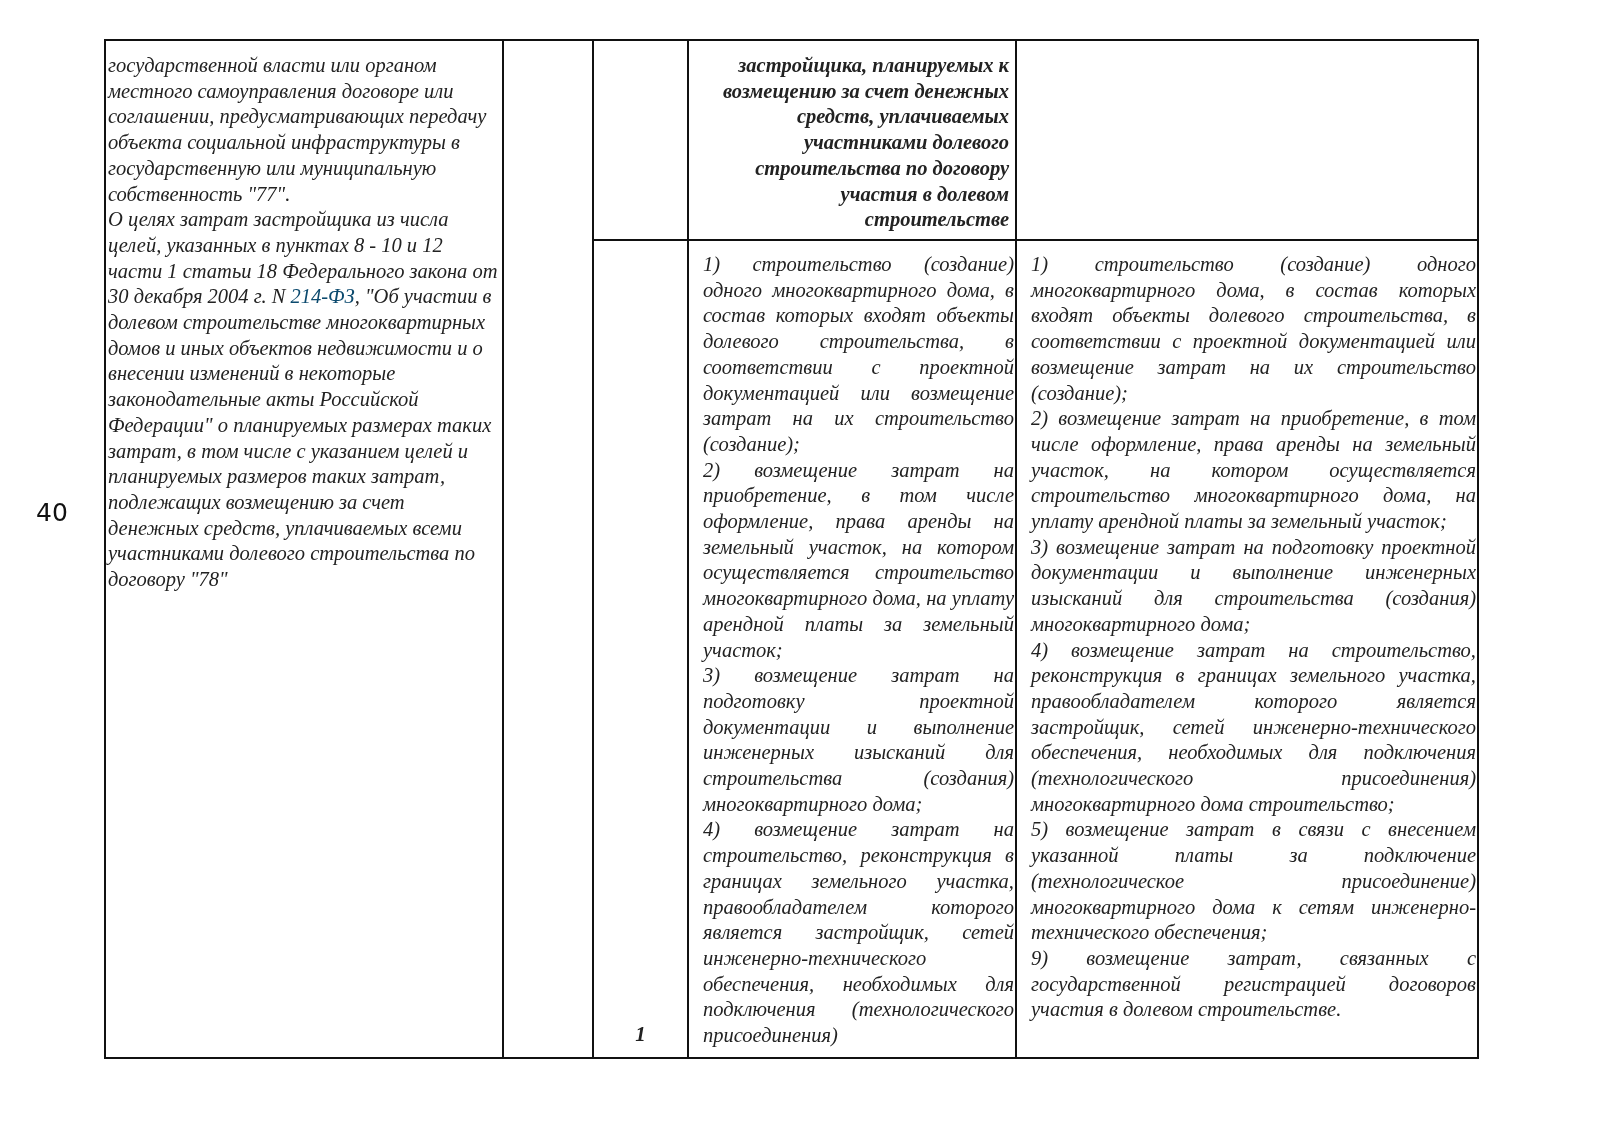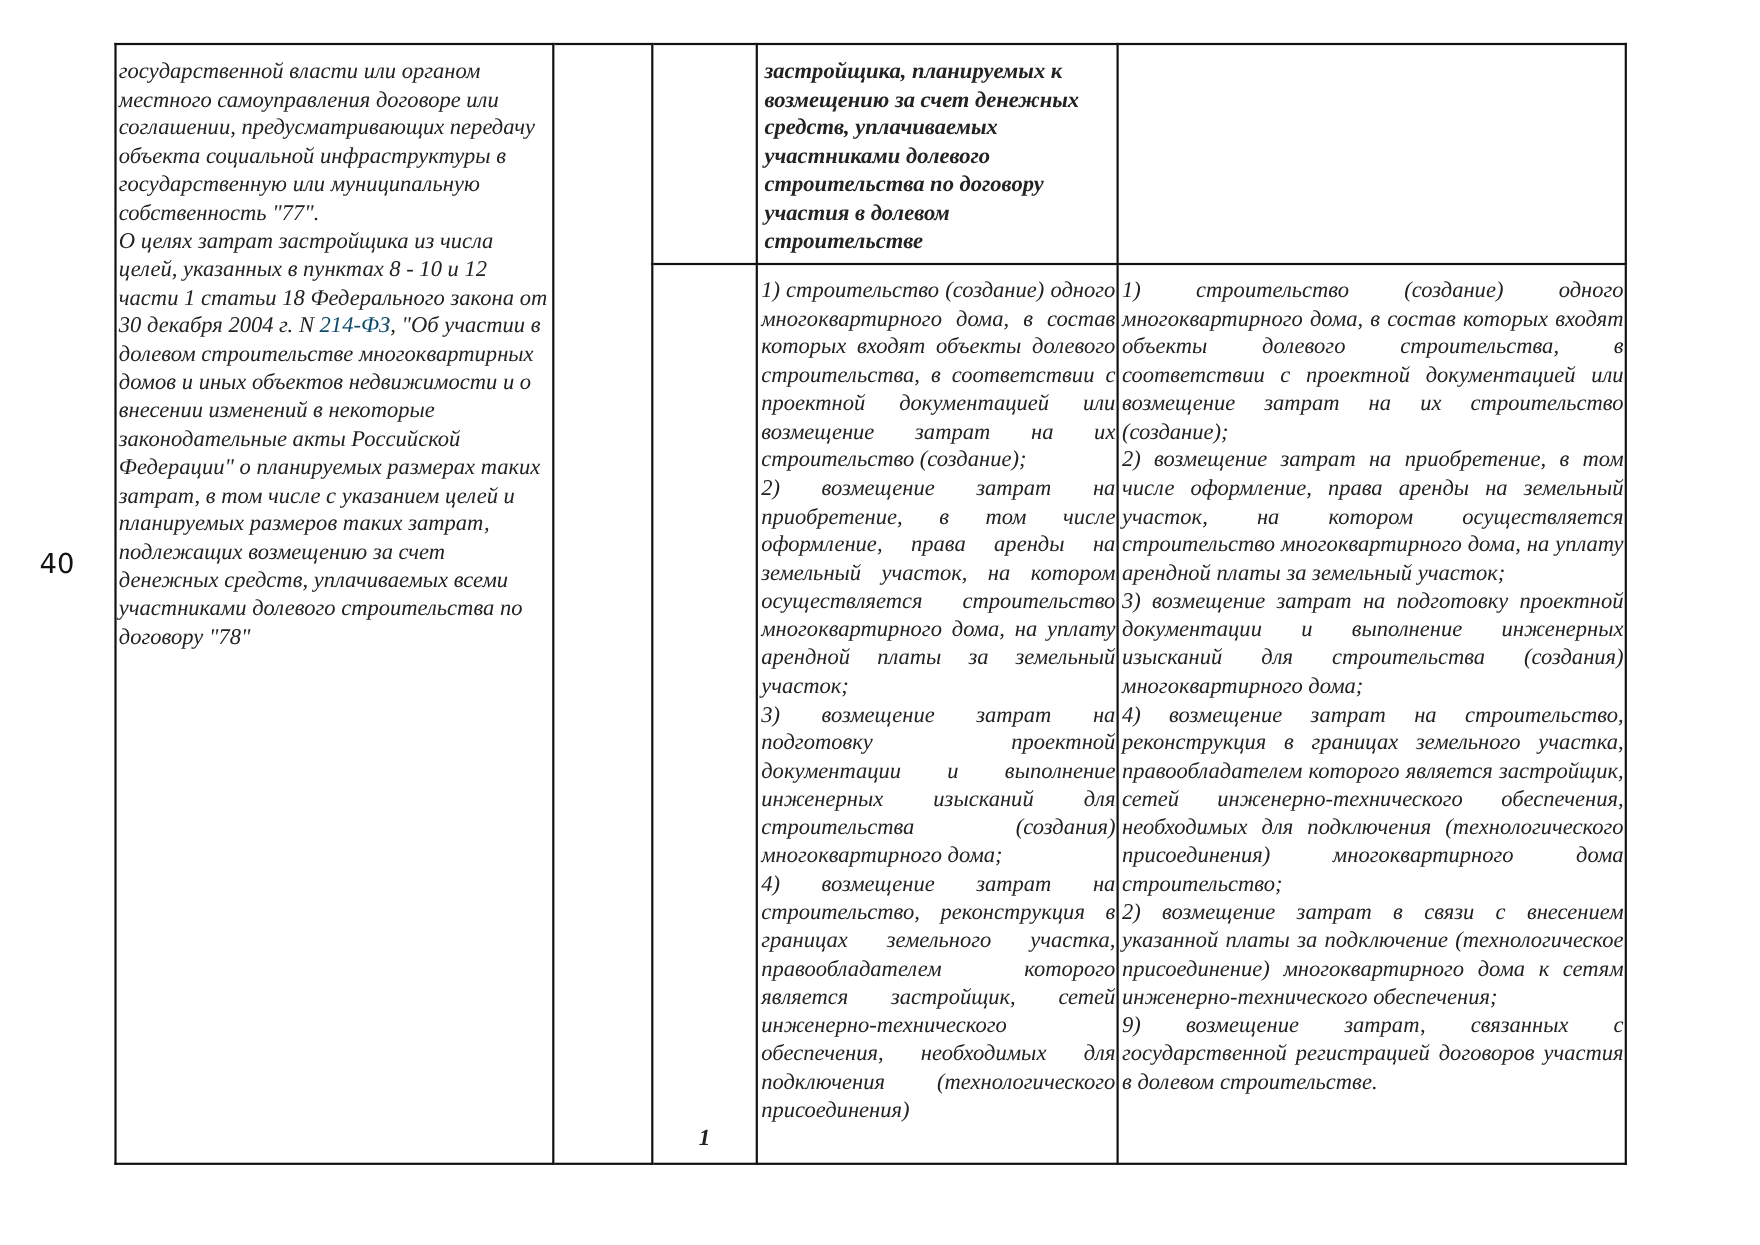--- a/index.html
+++ b/index.html
@@ -10,23 +10,23 @@
     table.doc { position: absolute; left: 104px; top: 39px; border-collapse: collapse;
       width: 1375px; height: 1020px; table-layout: fixed; font-style: italic; }
     table.doc td { border: 2px solid #111; vertical-align: top; padding: 0; }
     .c1 { width: 398px; }
     .c2 { width: 90px; }
     .c3 { width: 95px; }
     .c4 { width: 328px; }
     .c5 { width: auto; }
     .left-text { font-size: 20.5px; line-height: 25.7px; padding: 12px 2px 0 2px; }
     .left-text .link { color: #0c4a6e; }
-    .head-text { font-weight: bold; font-size: 20.5px; line-height: 25.7px; text-align: left;
+    .head-text { font-weight: bold; font-size: 20.5px; line-height: 25.7px; text-align: right;
       padding: 12px 6px 0 6px; }
-    .just { font-size: 20.5px; line-height: 25.7px; text-align: justify; padding: 11px 1px 0 3px; }
+    .just { font-size: 20.5px; line-height: 25.7px; text-align: justify; padding: 11px 1px 0 14px; }
     .just p { margin: 0; text-align: justify; text-align-last: left; }
     .numcell { position: relative; }
     .numcell span { position: absolute; bottom: 10px; left: 0; right: 0; text-align: center;
       font-weight: bold; font-size: 21px; }
     .r1 { height: 200px; }
   </style>
 </head>
 <body>
 
 <div class="rownum">40</div>
@@ -63,19 +63,19 @@
         <p>3) возмещение затрат на подготовку проектной документации и выполнение инженерных изысканий для строительства (создания) многоквартирного дома;</p>
         <p>4) возмещение затрат на строительство, реконструкция в границах земельного участка, правообладателем которого является застройщик, сетей инженерно-технического обеспечения, необходимых для подключения (технологического присоединения)</p>
       </div>
     </td>
     <td>
       <div class="just">
         <p>1) строительство (создание) одного многоквартирного дома, в состав которых входят объекты долевого строительства, в соответствии с проектной документацией или возмещение затрат на их строительство (создание);</p>
         <p>2) возмещение затрат на приобретение, в том числе оформление, права аренды на земельный участок, на котором осуществляется строительство многоквартирного дома, на уплату арендной платы за земельный участок;</p>
         <p>3) возмещение затрат на подготовку проектной документации и выполнение инженерных изысканий для строительства (создания) многоквартирного дома;</p>
         <p>4) возмещение затрат на строительство, реконструкция в границах земельного участка, правообладателем которого является застройщик, сетей инженерно-технического обеспечения, необходимых для подключения (технологического присоединения) многоквартирного дома строительство;</p>
-        <p>2) возмещение затрат в связи с внесением указанной платы за подключение (технологическое присоединение) многоквартирного дома к сетям инженерно-технического обеспечения;</p>
+        <p>5) возмещение затрат в связи с внесением указанной платы за подключение (технологическое присоединение) многоквартирного дома к сетям инженерно-технического обеспечения;</p>
         <p>9) возмещение затрат, связанных с государственной регистрацией договоров участия в долевом строительстве.</p>
       </div>
     </td>
   </tr>
 </tbody>
   </table>
 
 </body></html>

